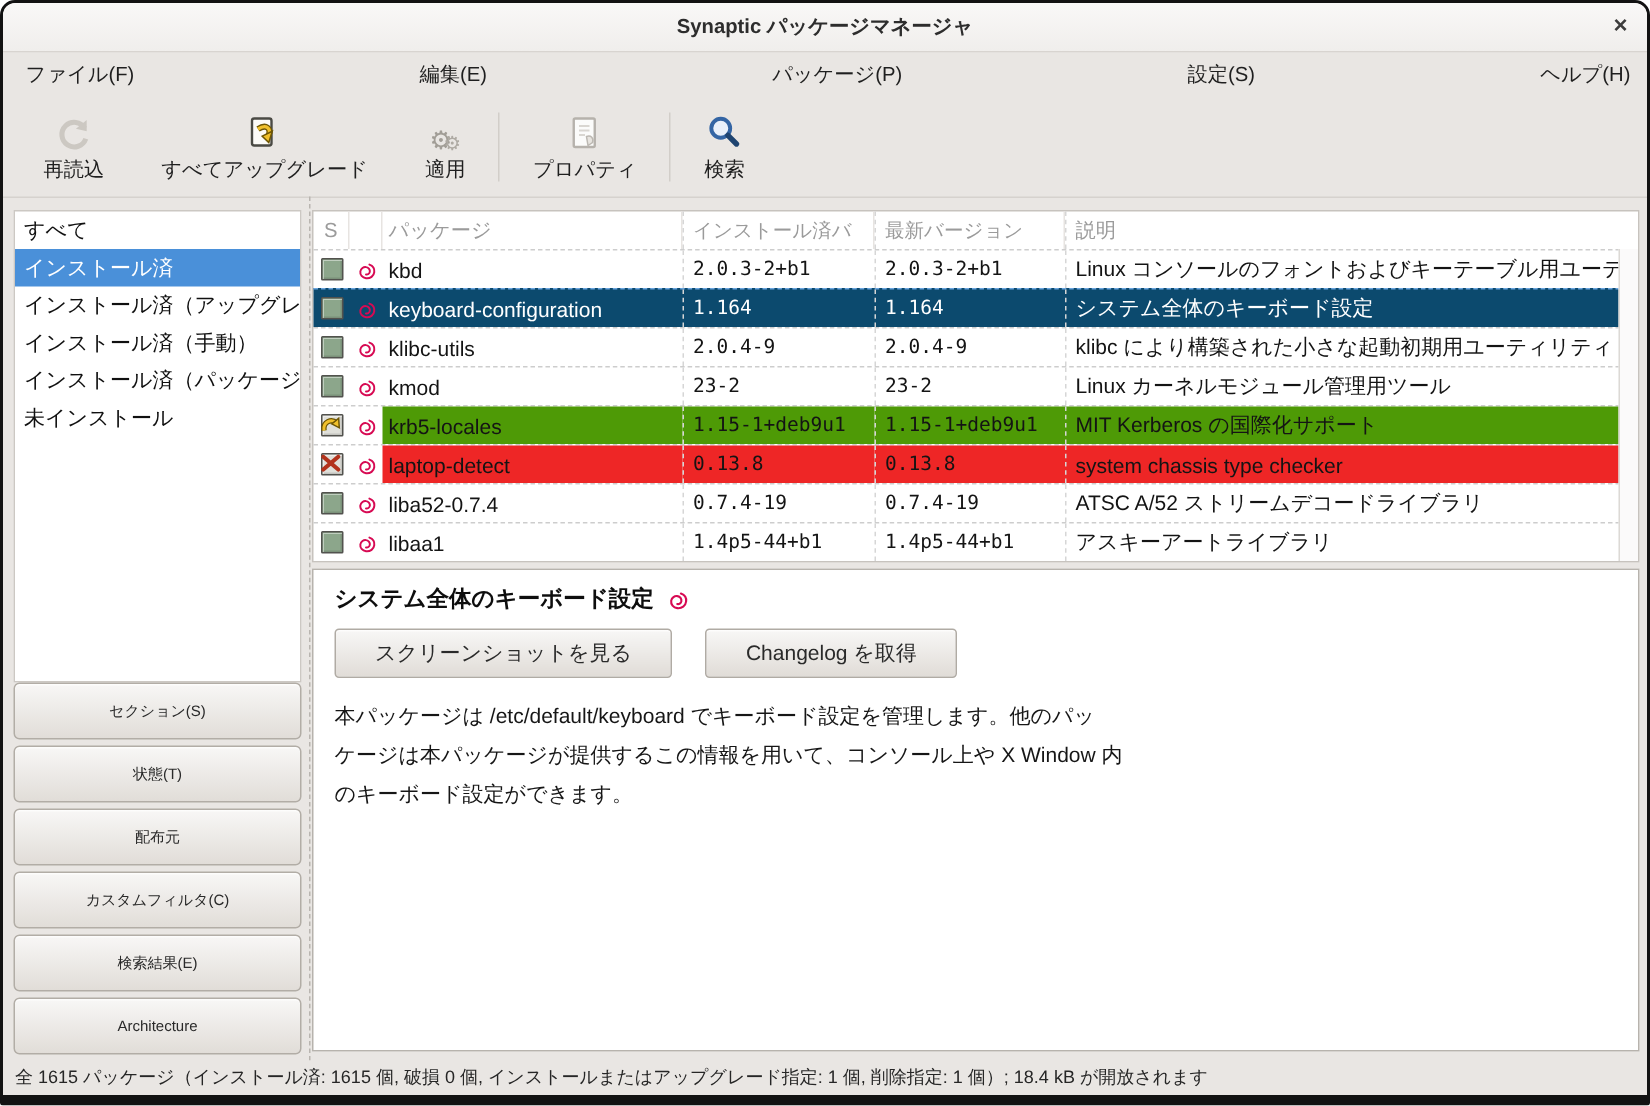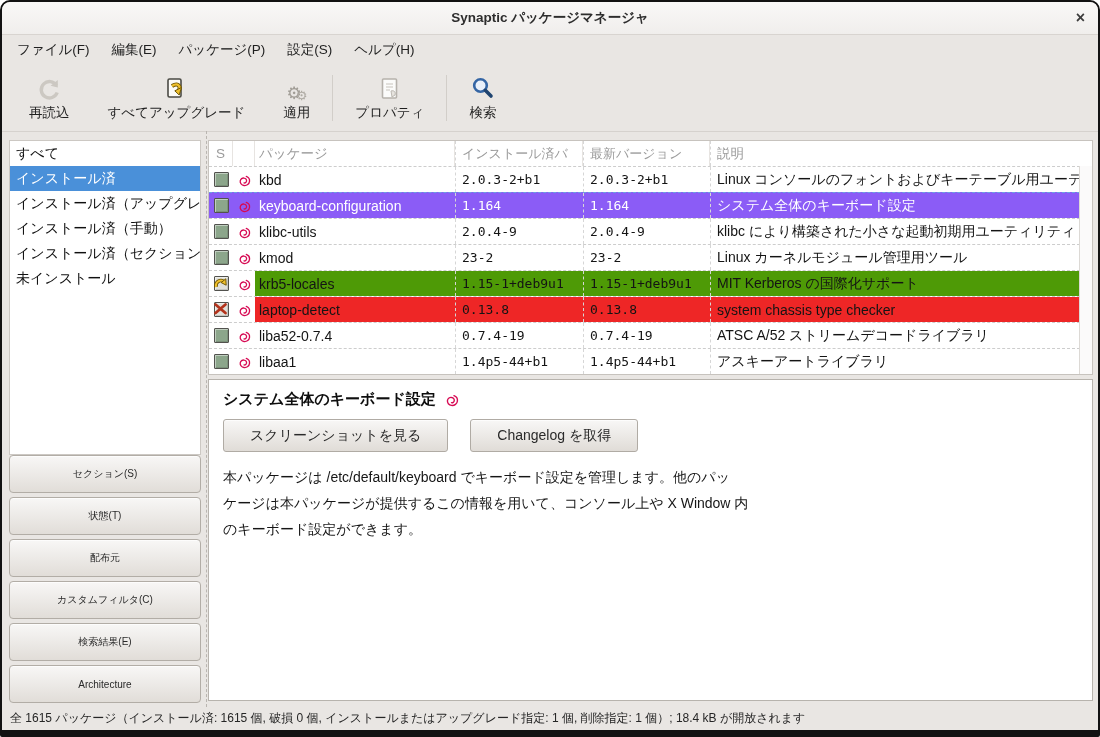--- a/index.html
+++ b/index.html
@@ -6,21 +6,21 @@
   .window{width:1100px;height:737px;box-sizing:border-box;position:relative;overflow:hidden;
     border:2px solid #121212;border-bottom:7px solid #121212;border-radius:10px 10px 2px 2px;
     background:#e9e6e3;font-family:"Liberation Sans","DejaVu Sans",sans-serif;}
   
   .titlebar{height:32px;background:linear-gradient(#f9f8f7,#f0eeec);border-bottom:1px solid #d8d4d0;
     display:flex;align-items:center;justify-content:center;position:relative;border-radius:8px 8px 0 0;}
   .title{font-size:13.5px;font-weight:bold;color:#2d2d2d;}
   .closebtn{position:absolute;right:13px;top:0;height:100%;display:flex;align-items:center;
     font-size:16px;font-weight:bold;color:#3c3c3c;cursor:default;}
   
-  .menubar{height:30px;display:flex;align-items:stretch;padding-left:4px;background:#e9e6e3;}
+  .menubar{height:30px;display:flex;align-items:stretch;padding-left:4px;background:#e9e6e3;justify-content:space-between;}
   .menu-item{display:flex;align-items:center;padding:0 11px;font-size:13.5px;color:#1f1f1f;}
   
   .toolbar{height:66px;display:flex;align-items:center;padding-left:8px;background:#e9e6e3;border-bottom:1px solid #d6d2ce;}
   .tool{display:flex;flex-direction:column;align-items:center;justify-content:center;gap:2px;padding:0 19px;height:100%;}
   .ticon{height:28px;display:flex;align-items:flex-end;justify-content:center;}
   .tlabel{font-size:13.5px;color:#1f1f1f;white-space:nowrap;}
   .tsep{width:1px;height:46px;background:#d2cec9;margin:0 3px;}
   .gear1{font-size:17px;color:#a19d96;line-height:17px;}
   .gear2{font-size:13px;color:#aeaaa3;line-height:13px;margin-left:-6px;margin-top:9px;}
   
@@ -43,21 +43,21 @@
   .trow{display:flex;height:25px;border-top:1px dashed #cdcdcd;font-size:14px;color:#141414;}
   .cell{box-sizing:border-box;display:flex;align-items:center;white-space:nowrap;overflow:hidden;}
   .c-s{width:24px;justify-content:center;}
   .c-i{width:22px;justify-content:center;}
   .c-pkg{width:200px;padding-left:4px;}
   .c-v{width:128px;}
   .c-v2{width:127px;}
   .c-desc{flex:1;min-width:0;}
   .c-v,.c-v2{font-family:"DejaVu Sans Mono","Liberation Mono",monospace;font-size:13px;}
   .c-v,.c-v2,.c-desc{border-left:1px dashed #d6d6d6;padding-left:6px;}
-  .trow.sel{background:#8b5cf6;color:#fff;border-top-color:#6aa5e0;}
+  .trow.sel{background:#0c4a6e;color:#fff;border-top-color:#6aa5e0;}
   .trow.up .c-pkg,.trow.up .c-v,.trow.up .c-v2,.trow.up .c-desc{background:#4e9a06;}
   .trow.rm .c-pkg,.trow.rm .c-v,.trow.rm .c-v2,.trow.rm .c-desc{background:#ee2626;}
   .vscroll{position:absolute;top:25px;right:0;bottom:0;width:12px;border-left:1px solid #dcd9d5;background:#fbfafa;}
   .sq{width:13px;height:13px;background:#8ca68b;border:1px solid #52524e;border-radius:1px;display:inline-block;
     box-shadow:inset 1px 1px 0 rgba(255,255,255,.45), inset -1px -1px 0 rgba(0,0,0,.12);}
   .sq-light{background:#e0e0da;}
   .posrel{position:relative;}
   .ov{position:absolute;left:-3px;top:-3px;}
   .swirl{display:inline-block;}
   
@@ -142,21 +142,21 @@
   </div>
 
   <div class="content">
 
     <div class="sidebar">
       <div class="filter-list">
         <div class="fitem b">すべて</div>
         <div class="fitem sel">インストール済</div>
         <div class="fitem">インストール済（アップグレ</div>
         <div class="fitem">インストール済（手動）</div>
-        <div class="fitem">インストール済（セクション</div>
+        <div class="fitem">インストール済（パッケージ</div>
         <div class="fitem">未インストール</div>
       </div>
       <div class="fbuttons">
         <div class="gbtn">セクション(S)</div>
         <div class="gbtn">状態(T)</div>
         <div class="gbtn">配布元</div>
         <div class="gbtn">カスタムフィルタ(C)</div>
         <div class="gbtn">検索結果(E)</div>
         <div class="gbtn">Architecture</div>
       </div>

